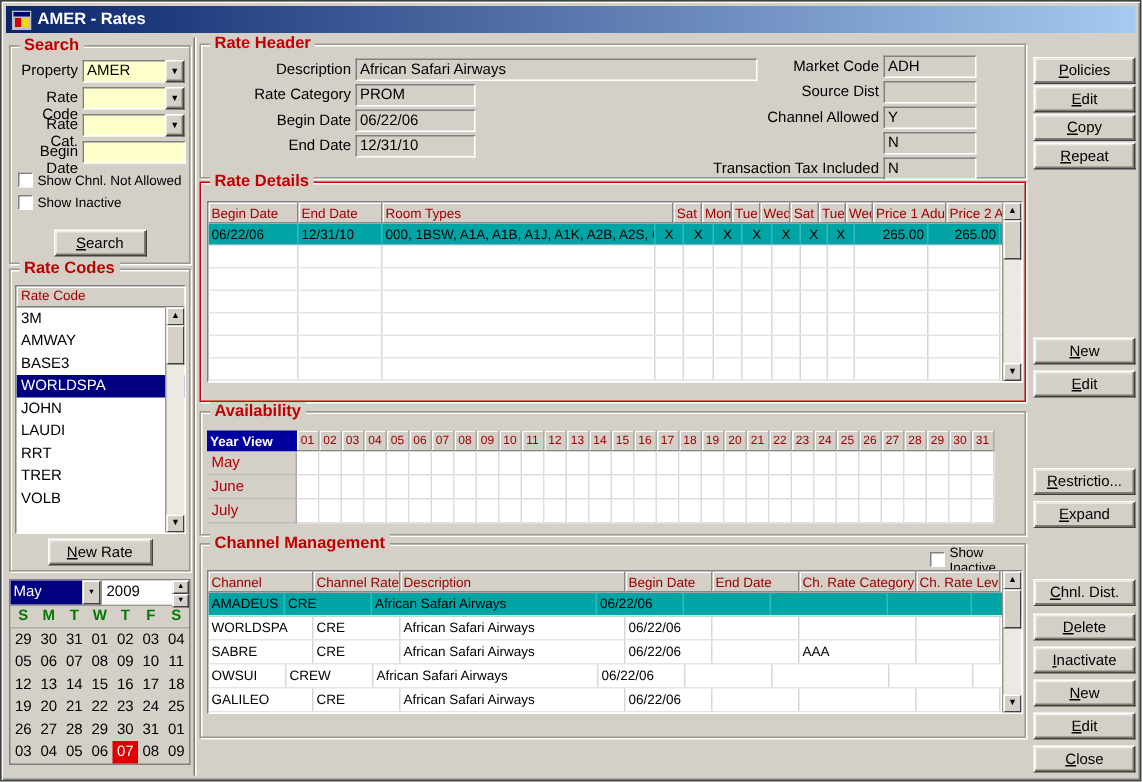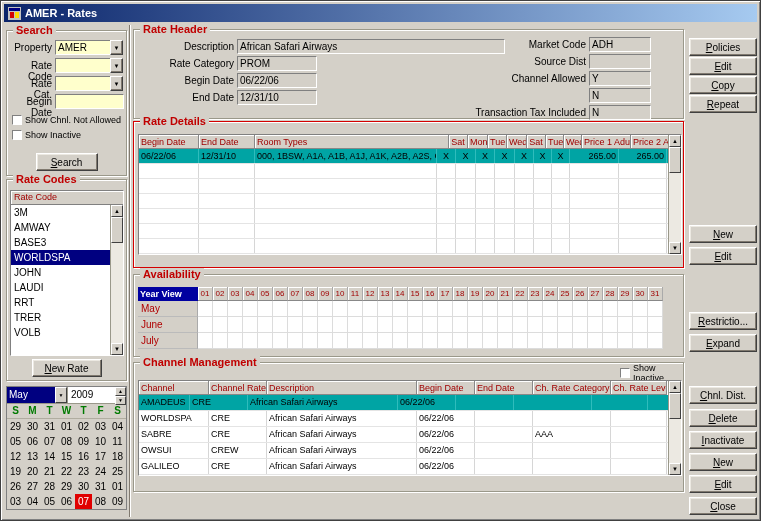--- a/index.html
+++ b/index.html
@@ -545,21 +545,21 @@
           <div class="tr tr16">
             <div class="td" style="width: 70px;">SABRE</div>
             <div class="td" style="width: 58px;">CRE</div>
             <div class="td" style="width: 150px;">African Safari Airways</div>
             <div class="td" style="width: 58px;">06/22/06</div>
             <div class="td" style="width: 58px;"></div>
             <div class="td" style="width: 78px;">AAA</div>
             <div class="td" style="width: 56px;"></div>
           </div>
           <div class="tr tr16">
-            <div class="td" style="width: 70px;">OWSUI</div>
+            <div class="td" style="width: 52px;">OWSUI</div>
             <div class="td" style="width: 58px;">CREW</div>
             <div class="td" style="width: 150px;">African Safari Airways</div>
             <div class="td" style="width: 58px;">06/22/06</div>
             <div class="td" style="width: 58px;"></div>
             <div class="td" style="width: 78px;"></div>
             <div class="td" style="width: 56px;"></div>
           </div>
           <div class="tr tr16">
             <div class="td" style="width: 70px;">GALILEO</div>
             <div class="td" style="width: 58px;">CRE</div>

